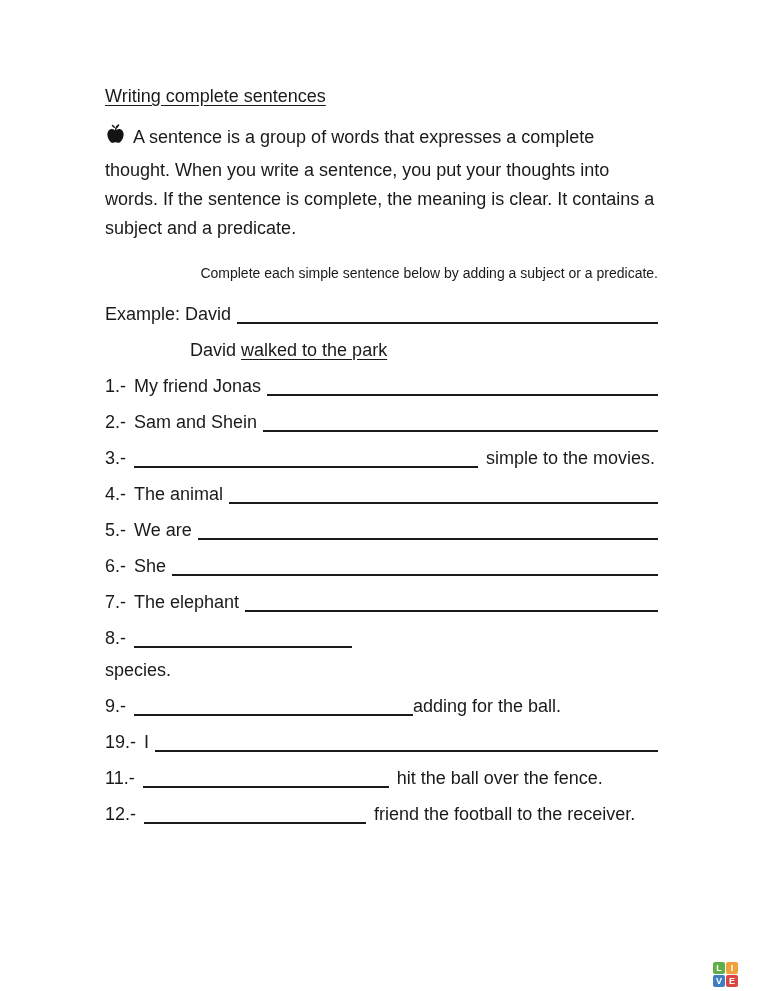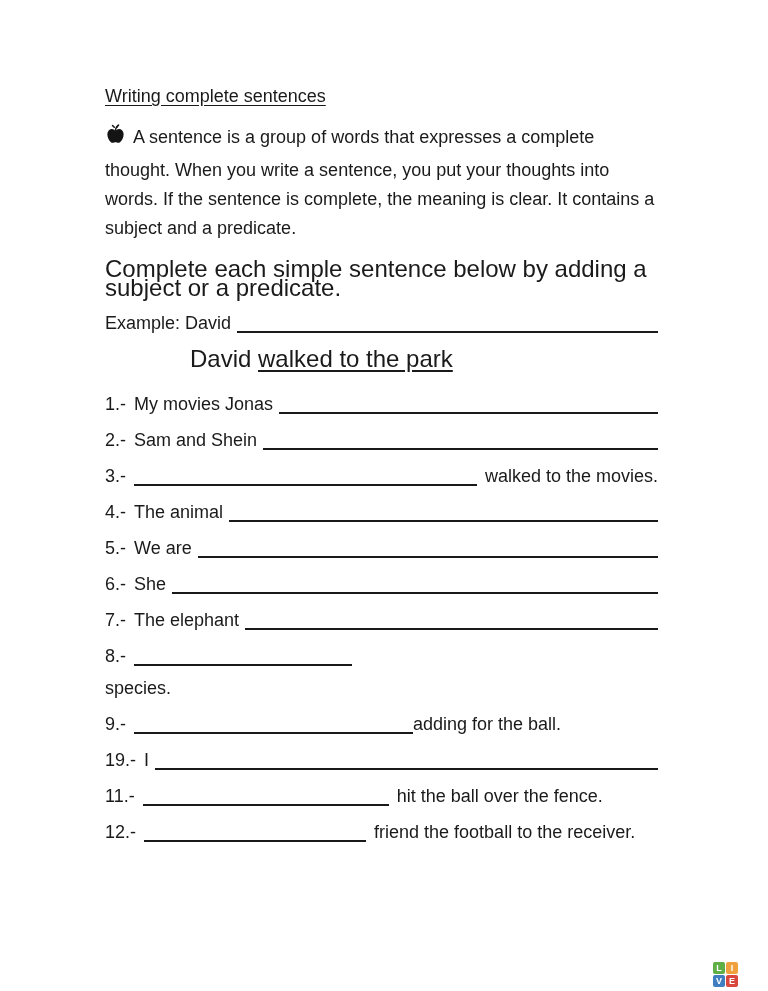--- a/index.html
+++ b/index.html
@@ -25,23 +25,24 @@
     font-size: 18px;
     line-height: 29px;
     margin: 0 0 16px 0;
   }
   .apple {
     display: inline-block;
     vertical-align: -4px;
     margin-right: 7px;
   }
   .instructions {
-    font-size: 24px;
-    line-height: 19px;
+    font-size: 14px;
+    line-height: 29px;
     margin: 0 0 16px 0;
+    text-align: right;
   }
   .row {
     display: flex;
     align-items: flex-end;
     font-size: 18px;
     line-height: 20px;
     margin-bottom: 16px;
     white-space: nowrap;
   }
   .num { margin-right: 8px; }
@@ -53,23 +54,23 @@
     height: 3px;
     border-bottom: 2px solid #1a1a1a;
   }
   .blank.fill { flex: 1 1 auto; }
   .b344 { width: 344px; }
   .b218 { width: 218px; }
   .b279 { width: 279px; }
   .b246 { width: 246px; }
   .b222 { width: 222px; }
   .example-answer {
-    font-size: 24px;
+    font-size: 18px;
     line-height: 20px;
-    margin: 0 0 25px 85px;
+    margin: 0 0 16px 85px;
   }
   .example-answer .underlined {
     text-decoration: underline;
     text-underline-offset: 3px;
   }
   .row.cont { margin-top: -4px; }
   .footer {
     position: absolute;
     right: 30px;
     bottom: 4px;
@@ -123,34 +124,34 @@
     <span class="blank fill"></span>
   </div>
 
   <p class="example-answer">
     <span>David</span>
     <span class="underlined">walked to the park</span>
   </p>
 
   <div class="row">
     <span class="num">1.-</span>
-    <span class="pre">My movies Jonas</span>
+    <span class="pre">My friend Jonas</span>
     <span class="blank fill"></span>
   </div>
 
   <div class="row">
     <span class="num">2.-</span>
     <span class="pre">Sam and Shein</span>
     <span class="blank fill"></span>
   </div>
 
   <div class="row">
     <span class="num">3.-</span>
     <span class="blank b344"></span>
-    <span class="post">walked to the movies.</span>
+    <span class="post">simple to the movies.</span>
   </div>
 
   <div class="row">
     <span class="num">4.-</span>
     <span class="pre">The animal</span>
     <span class="blank fill"></span>
   </div>
 
   <div class="row">
     <span class="num">5.-</span>

